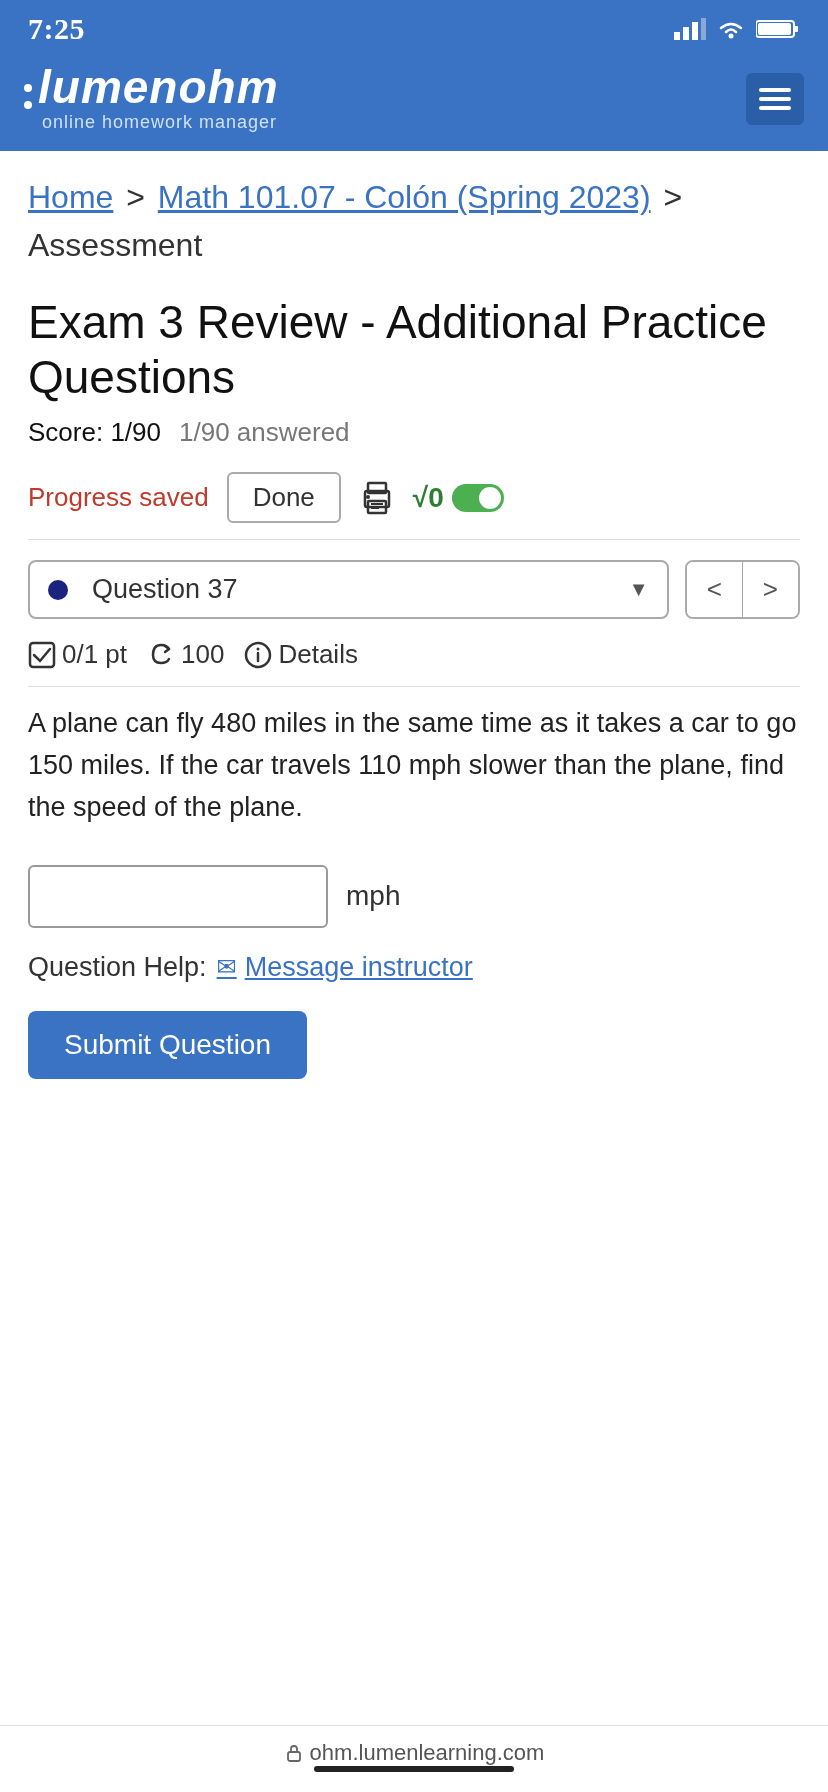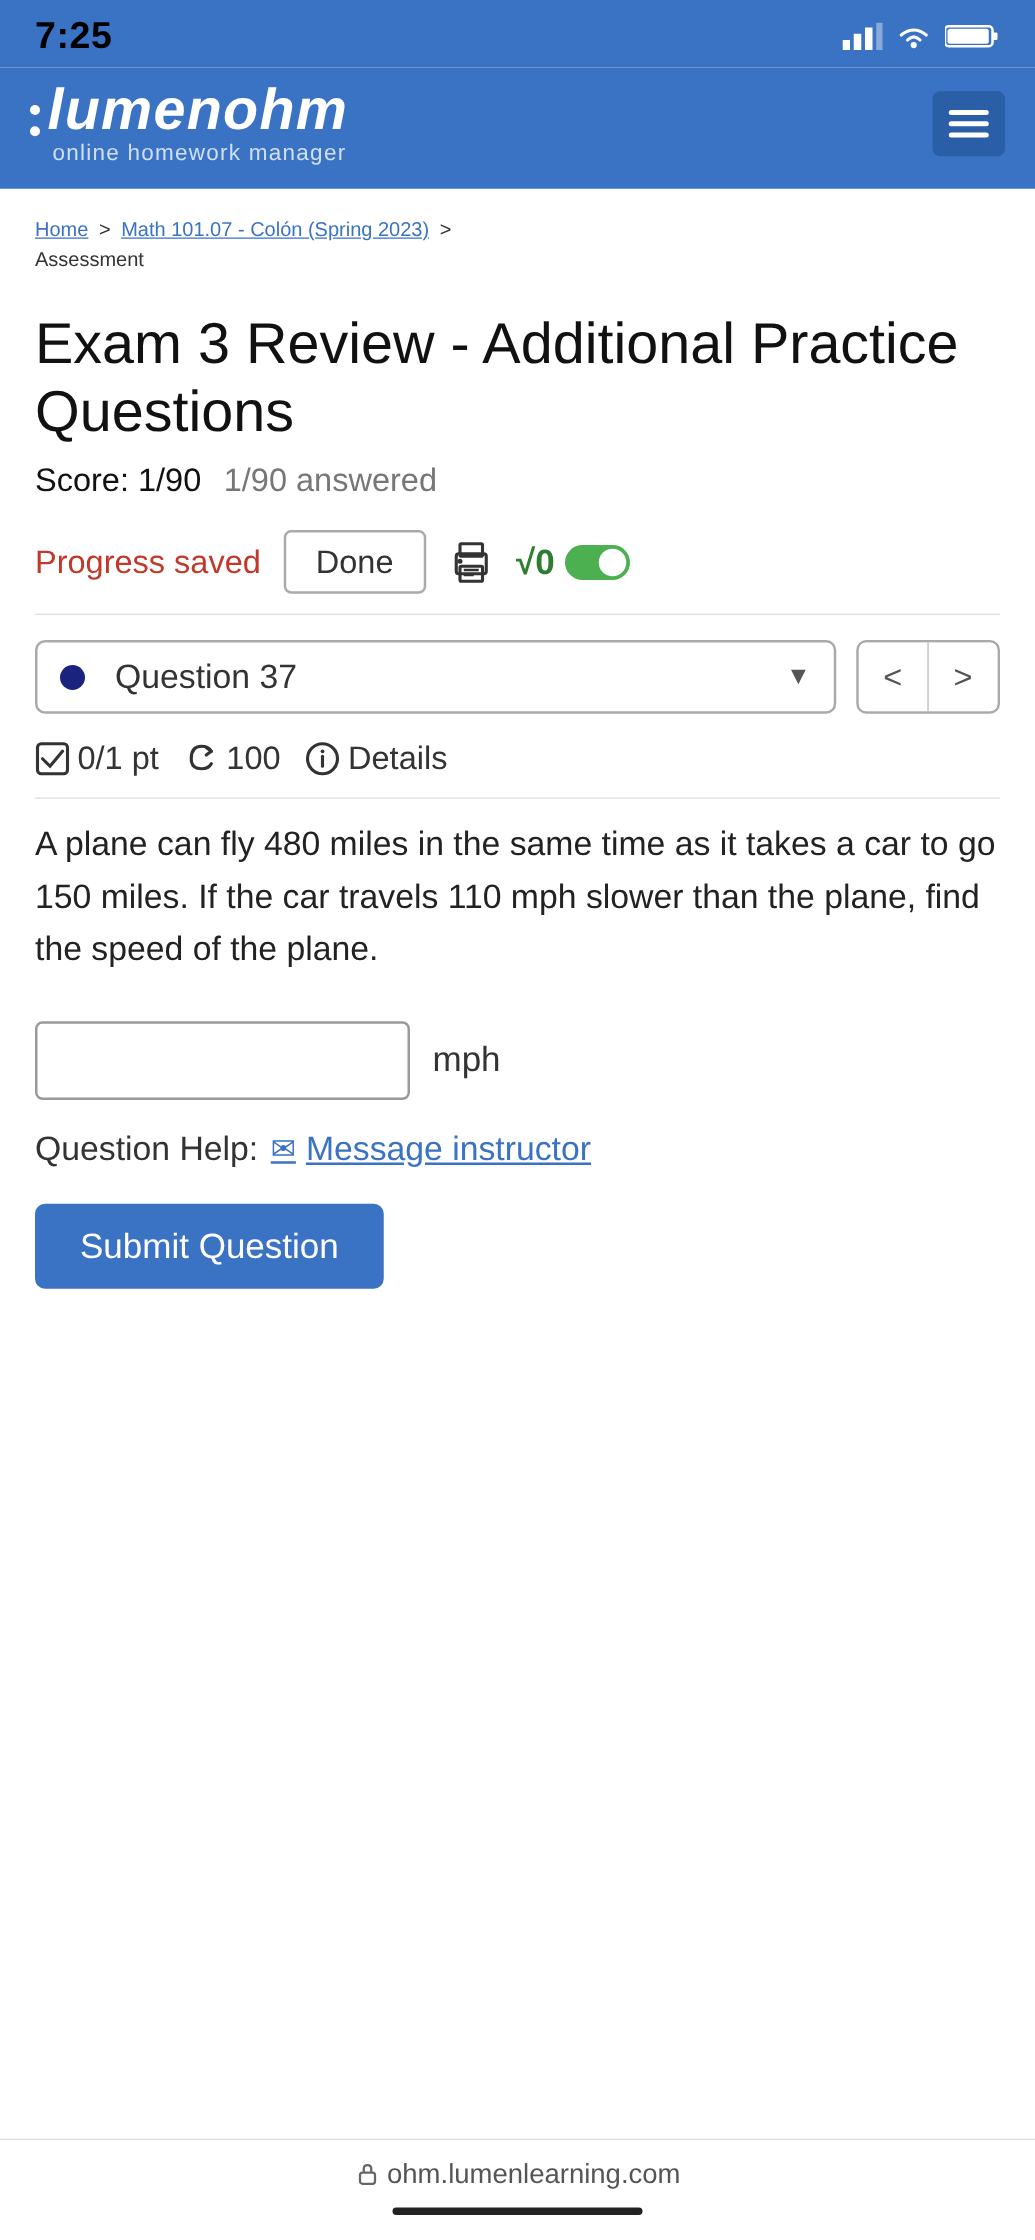--- a/index.html
+++ b/index.html
@@ -9,26 +9,27 @@
       background: #fff;
       width: 828px;
       min-height: 1792px;
       overflow-x: hidden;
       position: relative;
     }
 
     
     .status-bar {
       background: #3a72c4;
-      color: #000000;
+      color: #ffffff;
       display: flex;
       justify-content: space-between;
       align-items: center;
       padding: 12px 28px 8px 28px;
       height: 54px;
+      font-family: Liberation Serif, serif;
     }
     .status-time {
       font-size: 30px;
       font-weight: 600;
       letter-spacing: 0.5px;
     }
     .status-icons {
       display: flex;
       align-items: center;
       gap: 10px;
@@ -82,21 +83,21 @@
       display: block;
       width: 32px;
       height: 4px;
       background: #fff;
       border-radius: 2px;
     }
 
     
     .breadcrumb-section {
       padding: 22px 28px 6px 28px;
-      font-size: 16px;
+      font-size: 32px;
       color: #333;
       line-height: 1.5;
     }
     .breadcrumb-link {
       color: #3a72c4;
       text-decoration: underline;
       cursor: pointer;
     }
     .breadcrumb-sep {
       color: #333;
@@ -350,21 +351,20 @@
       position: absolute;
       bottom: 0;
       left: 0;
       right: 0;
       border-top: 1px solid #ddd;
       background: #fff;
       display: flex;
       flex-direction: column;
       align-items: center;
       padding: 14px 0 20px 0;
-      gap: 14px;
     }
     .bottom-url {
       font-size: 22px;
       color: #555;
       display: flex;
       align-items: center;
       gap: 6px;
     }
     .bottom-home-indicator {
       width: 200px;

